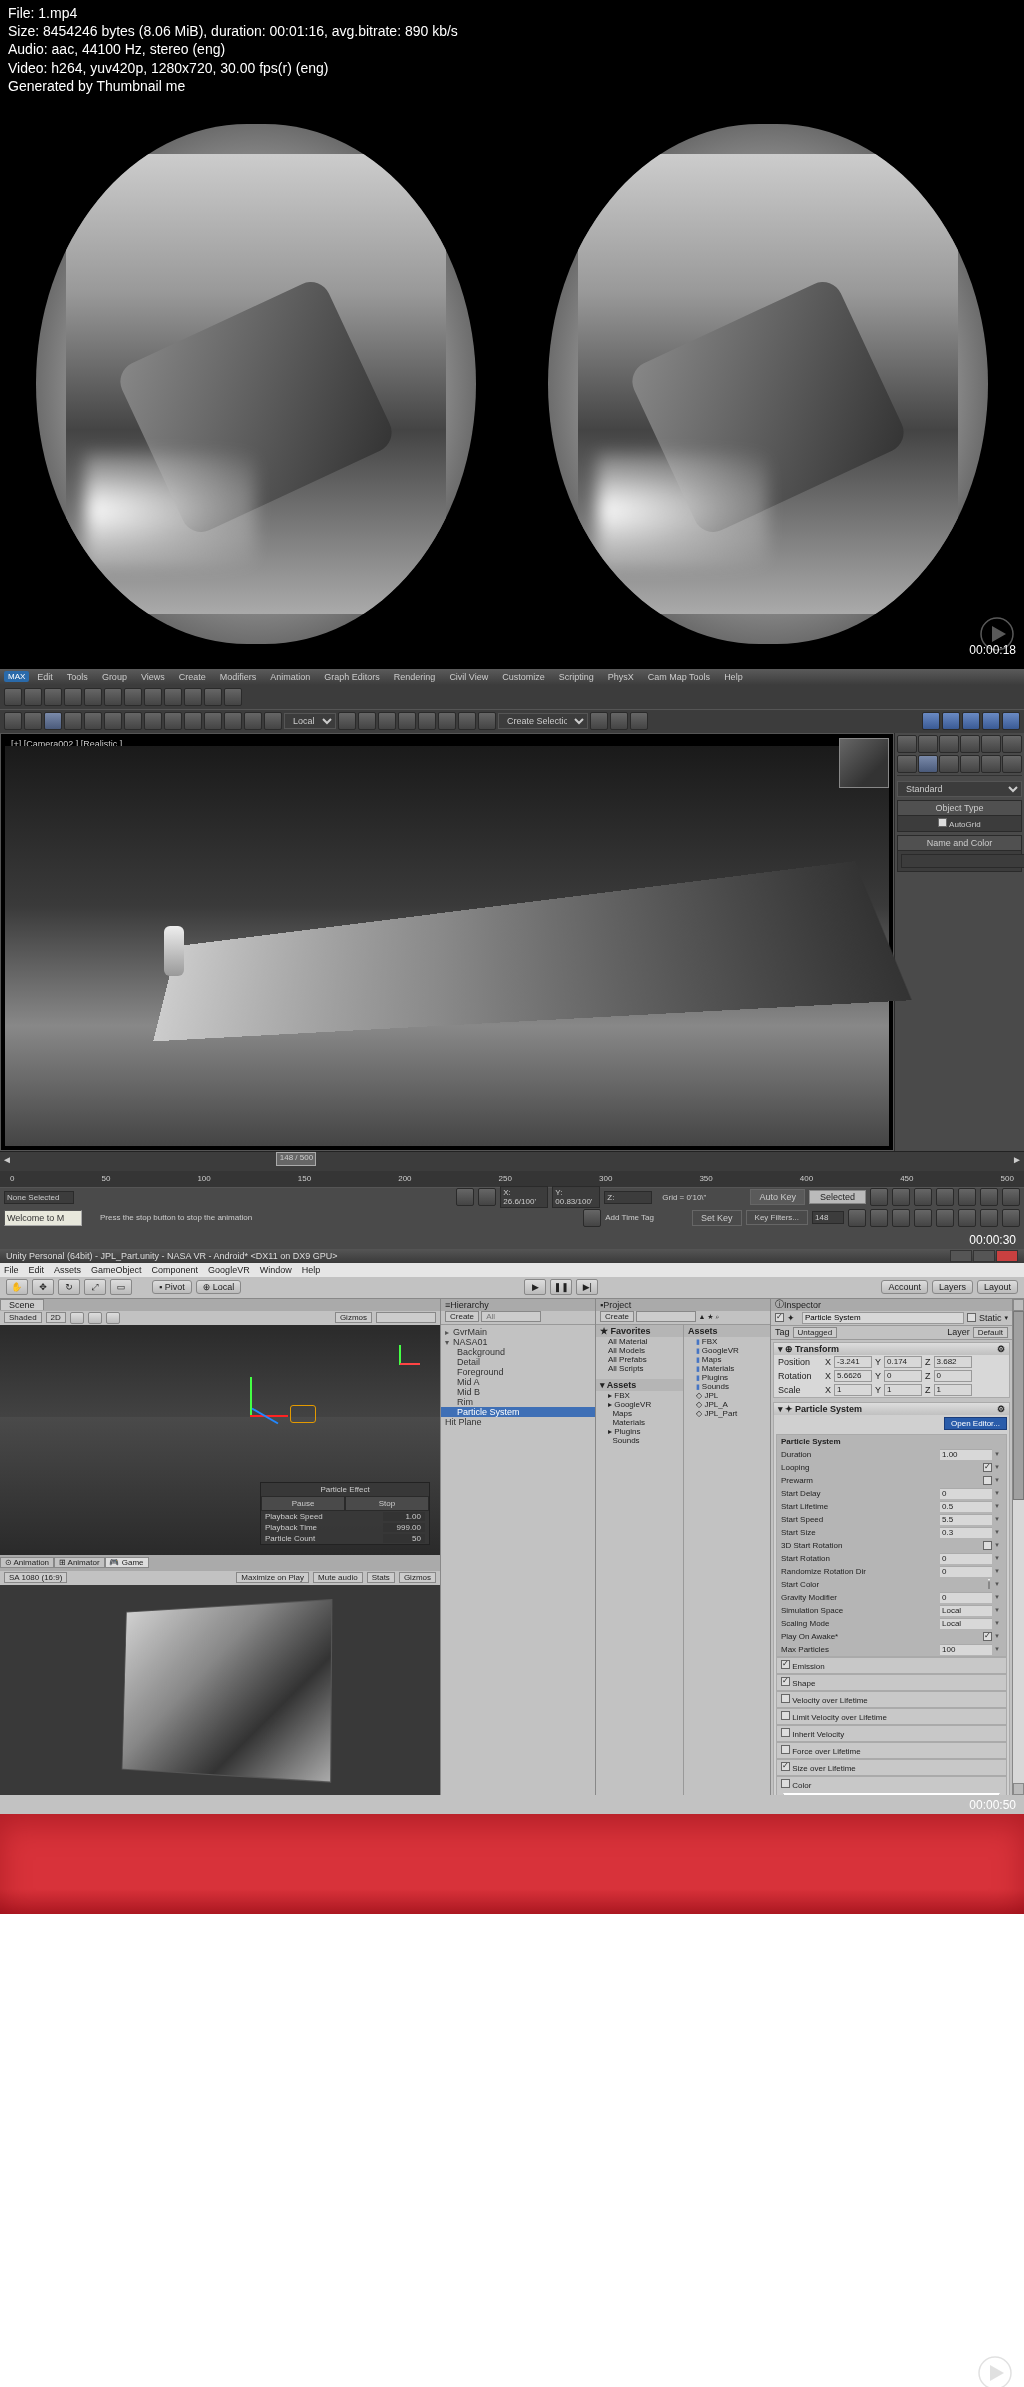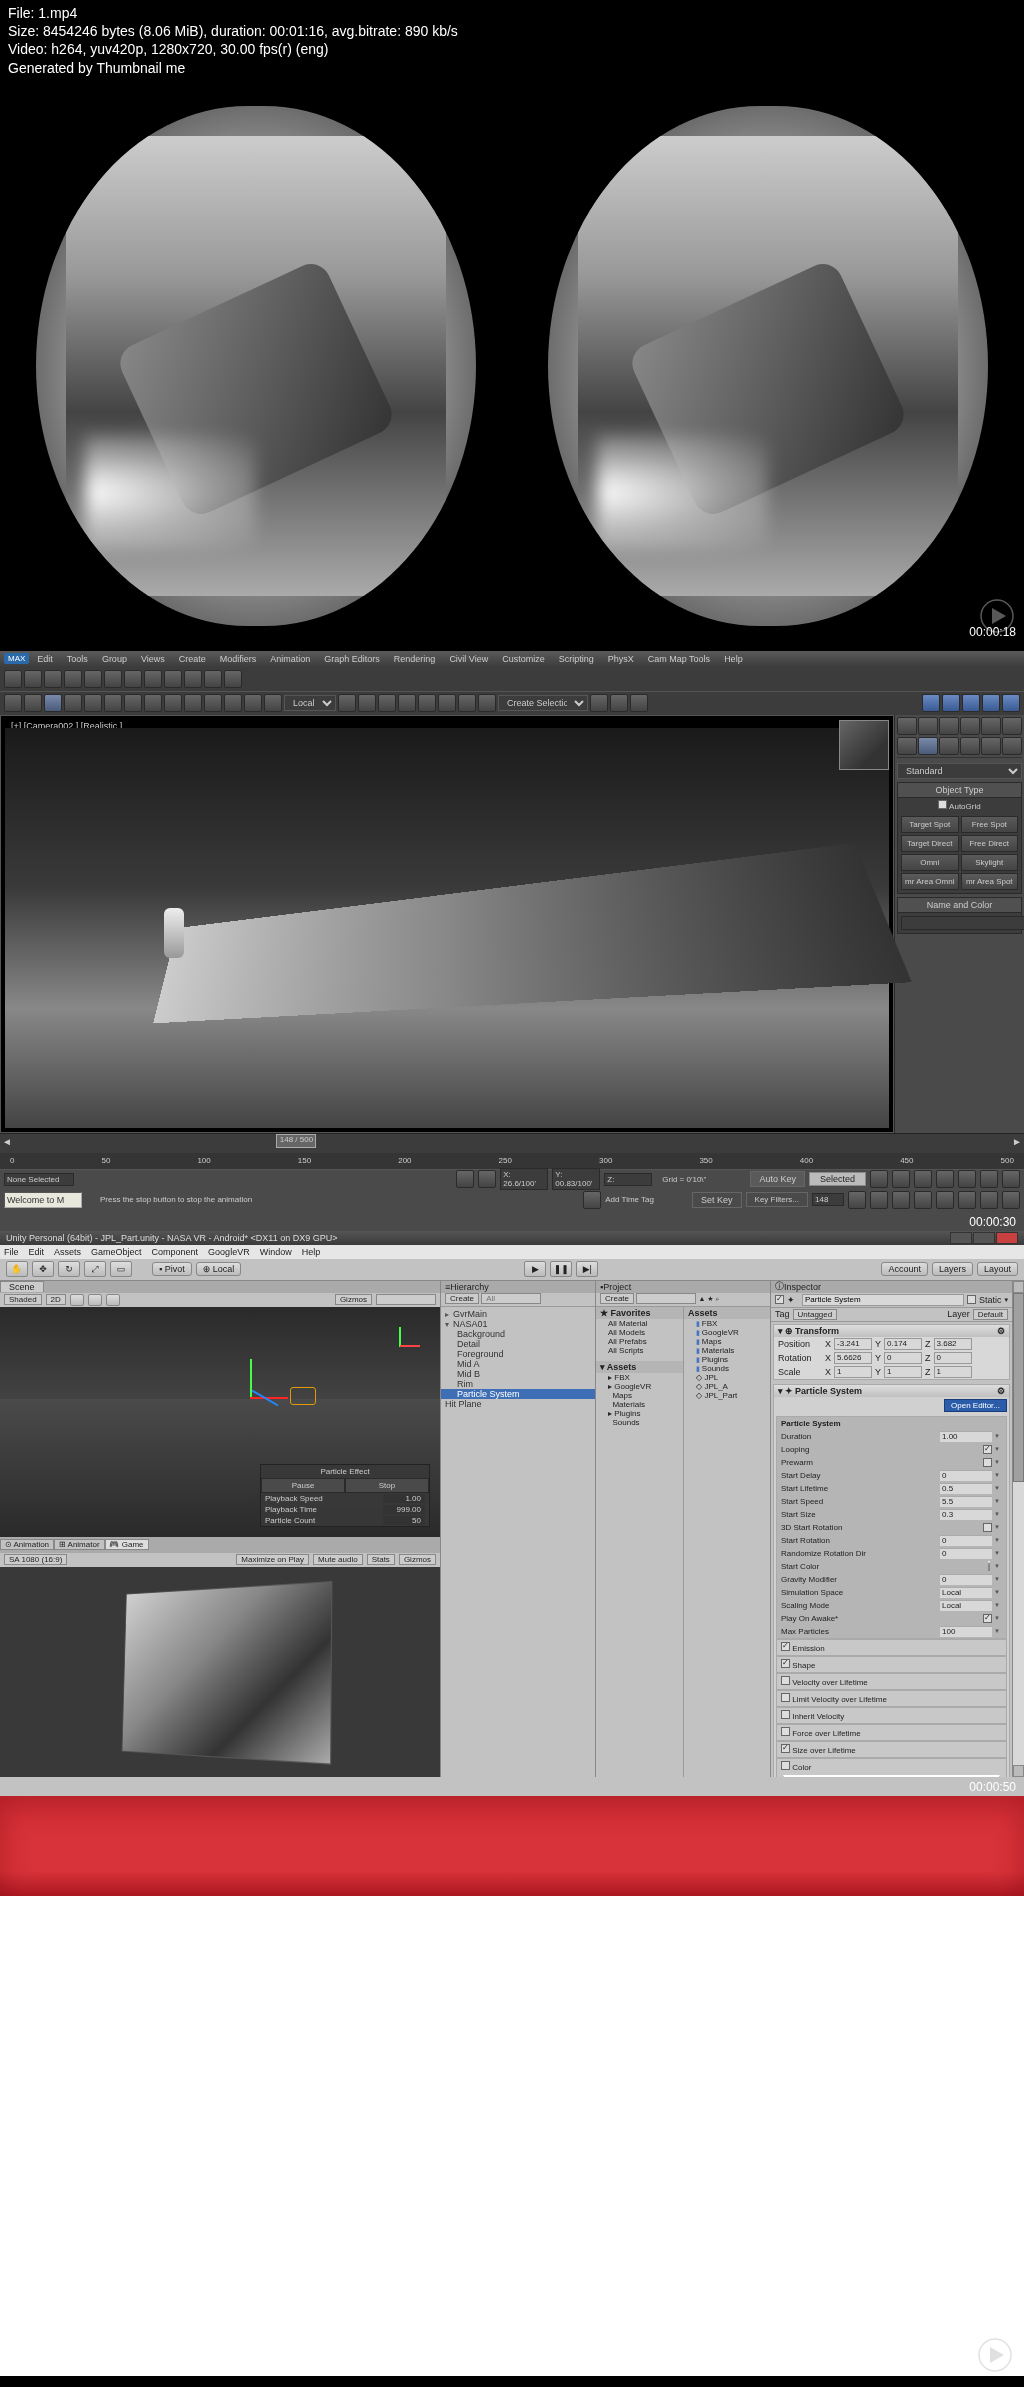--- a/index.html
+++ b/index.html
@@ -147,20 +147,21 @@
 .white-gap { height: 440px; background: #fff; }
 </style>
 </head>
 <body>
 
 <div class="root">
 
 <div class="file-info">
   <div>File: 1.mp4</div>
   <div>Size: 8454246 bytes (8.06 MiB), duration: 00:01:16, avg.bitrate: 890 kb/s</div>
+  <div>Audio: aac, 44100 Hz, stereo (eng)</div>
   <div>Video: h264, yuv420p, 1280x720, 30.00 fps(r) (eng)</div>
   <div>Generated by Thumbnail me</div>
 </div>
 
 <div class="vr-panel">
   <div class="vr-eye">
         <div class="vr-scene">
           <div class="vr-rocket"></div>
           <div class="vr-flame"></div>
         </div>
@@ -269,30 +270,20 @@
             <span class="icon-btn sel"></span>
             <span class="icon-btn"></span>
             <span class="icon-btn"></span>
             <span class="icon-btn"></span>
             <span class="icon-btn"></span>
       </div>
       <select class="dropdown-small" style="width:100%;margin:3px 0;"><option>Standard</option></select>
       <div class="max-rollout">
         <div class="max-rollout-title">Object Type</div>
         <div style="text-align:center;padding:2px;font-size:8px;"><span class="chk"></span> <span>AutoGrid</span></div>
-        <div class="max-btn-grid">
-          <div class="max-btn">Target Spot</div>
-          <div class="max-btn">Free Spot</div>
-          <div class="max-btn">Target Direct</div>
-          <div class="max-btn">Free Direct</div>
-          <div class="max-btn">Omni</div>
-          <div class="max-btn">Skylight</div>
-          <div class="max-btn">mr Area Omni</div>
-          <div class="max-btn">mr Area Spot</div>
-        </div>
       </div>
       <div class="max-rollout">
         <div class="max-rollout-title">Name and Color</div>
         <div class="color-swatch">
               <input style="">
             </div>
       </div>
     </div>
   </div>
   <div class="max-timeline">

